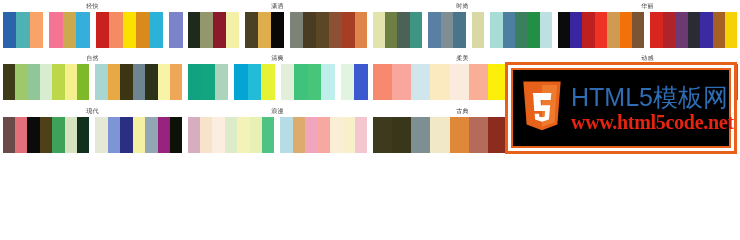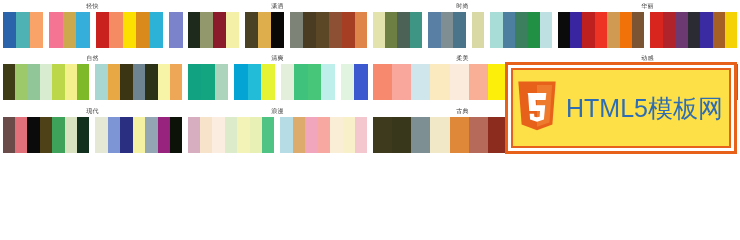--- a/index.html
+++ b/index.html
@@ -78,26 +78,25 @@
     border: 3px solid #E8611A;
     box-sizing: border-box;
     background: #ffffff;
     padding: 3px;
   }
   #watermark-inner {
     width: 100%;
     height: 100%;
     border: 2px solid #E8611A;
     box-sizing: border-box;
-    background: #fde047;
+    background: #000000;
     display: flex;
     align-items: center;
     padding: 12px 6px;
     box-sizing: border-box;
-    justify-content: flex-end;
   }
   #wm-logo {
     flex: 0 0 auto;
     width: 46px;
     height: 54px;
     position: relative;
     margin-right: 6px;
   }
   #wm-text {
     flex: 1 1 auto;
@@ -389,15 +388,16 @@
   <div id="watermark-inner">
     <div id="wm-logo">
       <svg viewBox="0 0 64 74" width="46" height="54" aria-hidden="true">
         <path d="M6 0 L58 0 L53.4 60 L32 68 L10.6 60 Z" fill="#E8611A"></path>
         <path d="M32 5 L53 5 L49.3 57 L32 63 Z" fill="#EE7A2E"></path>
         <path d="M19 16 L45 16 L44 26 L30 26 L30.6 33 L43.4 33 L41.6 53 L32 56 L22.4 53 L21.8 45 L28 45 L28.3 49 L32 50 L35.7 49 L36.2 41 L21.2 41 L19.8 20 Z" fill="#ffffff"></path>
       </svg>
     </div>
     <div id="wm-text">
       <div id="wm-title">HTML5模板网</div>
+      <div id="wm-url">www.html5code.net</div>
     </div>
   </div>
 </div>
 
 </body></html>

